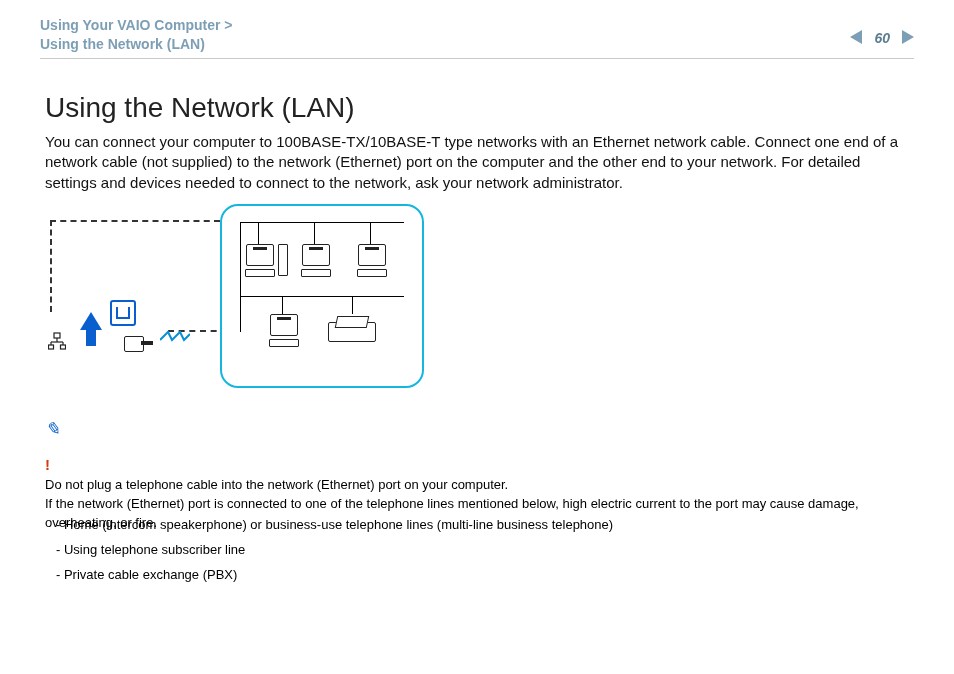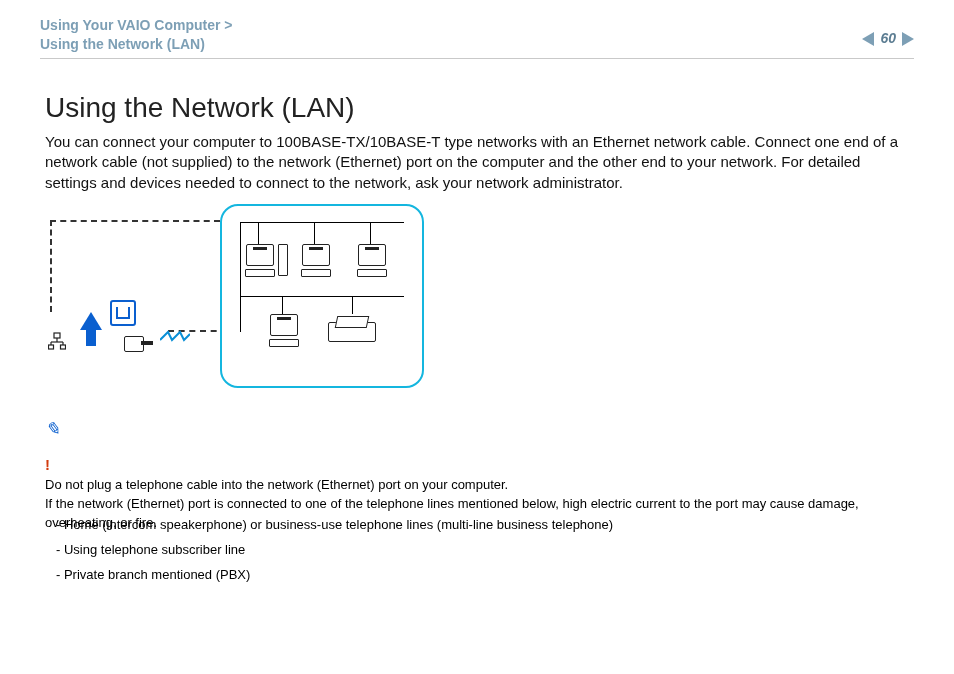--- a/index.html
+++ b/index.html
@@ -29,22 +29,22 @@
   }
   .breadcrumb {
     font-size: 14px;
     font-weight: bold;
     color: #7d9fb5;
     line-height: 1.35;
   }
   .breadcrumb .sep { color: #7d9fb5; }
   .page-nav {
     display: flex;
-    align-items: flex-end;
-    gap: 6px;
+    align-items: flex-start;
+    gap: 12px;
     padding-top: 14px;
   }
   .page-nav .tri {
     width: 0; height: 0;
     border-top: 7px solid transparent;
     border-bottom: 7px solid transparent;
   }
   .page-nav .tri.prev { border-right: 12px solid #7d9fb5; }
   .page-nav .tri.next { border-left: 12px solid #7d9fb5; }
   .page-nav .num {
@@ -286,16 +286,16 @@
 
   <div class="note-block note-warn">
     <span class="warn-icon">!</span><br>
     <span>Do not plug a telephone cable into the network (Ethernet) port on your computer.</span><br>
     <span>If the network (Ethernet) port is connected to one of the telephone lines mentioned below, high electric current to the port may cause damage, overheating, or fire.</span>
   </div>
 
   <div class="note-block note-list">
     <div class="item">- Home (intercom speakerphone) or business-use telephone lines (multi-line business telephone)</div>
     <div class="item">- Using telephone subscriber line</div>
-    <div class="item">- Private branch mentioned (PBX)</div>
+    <div class="item">- Private cable exchange (PBX)</div>
   </div>
 
 </div>
 
 </body></html>

